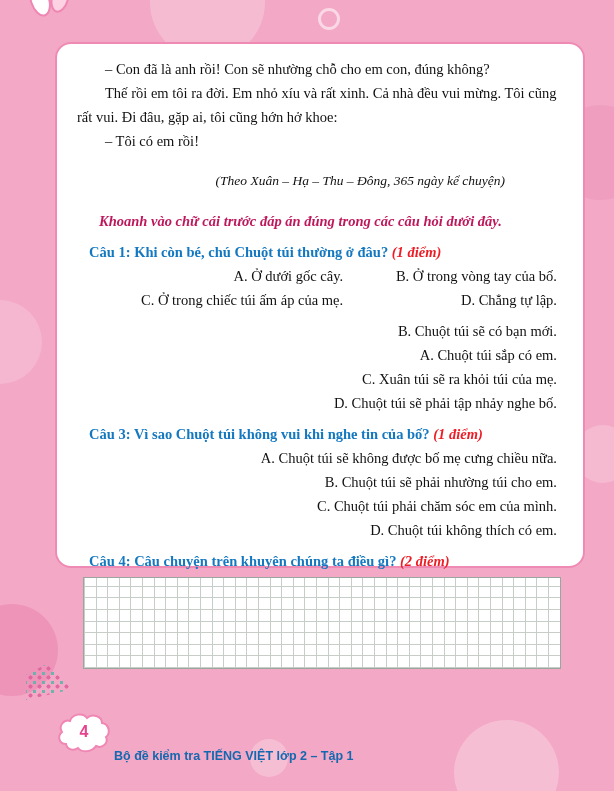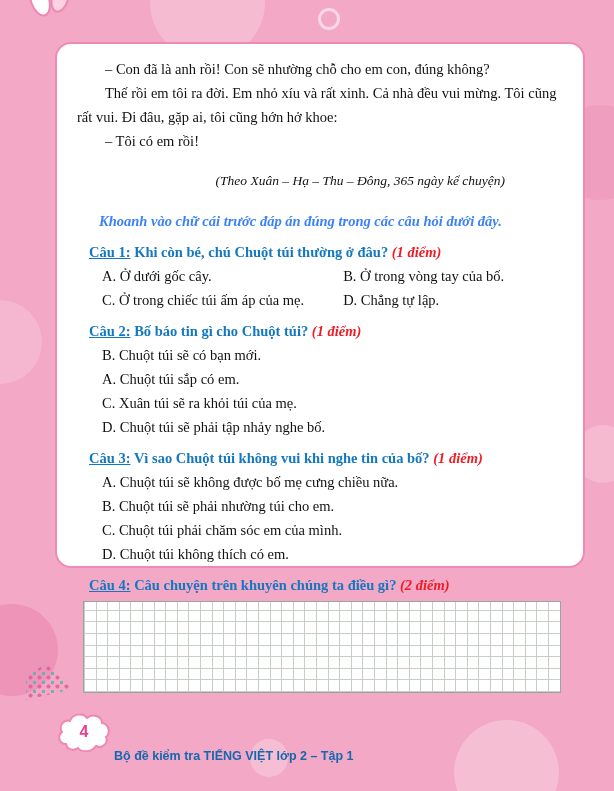--- a/index.html
+++ b/index.html
@@ -35,28 +35,28 @@
     background:#ffffff;border:2px solid #ef8ab5;border-radius:16px;
     box-sizing:border-box;
   }
   .content{
     padding:13px 26px 0 20px;
     font-size:14.5px;line-height:24px;color:#111;
   }
   .para{margin:0;text-indent:28px;}
   .source{margin:16px;text-align:right;padding-right:36px;font-style:italic;font-size:13.5px;}
   .instruction{
-    margin:0 0 0 22px;font-weight:bold;font-style:italic;color:#3b82f6;
+    margin:0 0 0 22px;font-weight:bold;font-style:italic;color:#be185d;
   }
   .question{margin:7px 0 0 12px;}
   .q-head{margin:0;font-weight:bold;color:#1478c0;}
-  .q-label{text-decoration:underline;text-align:center;}
+  .q-label{text-align:center;}
   .q-points{color:#ee1c25;font-style:italic;}
   .opts{margin:0 0 0 13px;}
-  .opt{display:block;line-height:24px;color:#111;}
+  .opt{display:block;line-height:24px;color:#111;text-align:right;}
   .two-col{display:grid;grid-template-columns:53% 47%;}
   .write-grid{
     margin:4px 0 0 -6px;height:92px;width:478px;
     box-sizing:border-box;border:1px solid #9aa59e;
     background-color:#fff;
     background-image:
       repeating-linear-gradient(0deg,#c7cdc7 0,#c7cdc7 1px,transparent 1px,transparent 11.6px),
       repeating-linear-gradient(90deg,#c7cdc7 0,#c7cdc7 1px,transparent 1px,transparent 11.6px);
   }
 
@@ -110,25 +110,20 @@
         </p>
         <div class="opts two-col">
           <span class="opt">A. Ở dưới gốc cây.</span>
           <span class="opt">B. Ở trong vòng tay của bố.</span>
           <span class="opt">C. Ở trong chiếc túi ấm áp của mẹ.</span>
           <span class="opt">D. Chẳng tự lập.</span>
         </div>
       </section>
 
       <section class="question">
-        <p class="q-head">
-          <span class="q-label">Câu 2:</span>
-          <span class="q-text">Bố báo tin gì cho Chuột túi?</span>
-          <span class="q-points">(1 điểm)</span>
-        </p>
         <div class="opts">
           <span class="opt">B. Chuột túi sẽ có bạn mới.</span>
           <span class="opt">A. Chuột túi sắp có em.</span>
           <span class="opt">C. Xuân túi sẽ ra khỏi túi của mẹ.</span>
           <span class="opt">D. Chuột túi sẽ phải tập nhảy nghe bố.</span>
         </div>
       </section>
 
       <section class="question">
         <p class="q-head">

